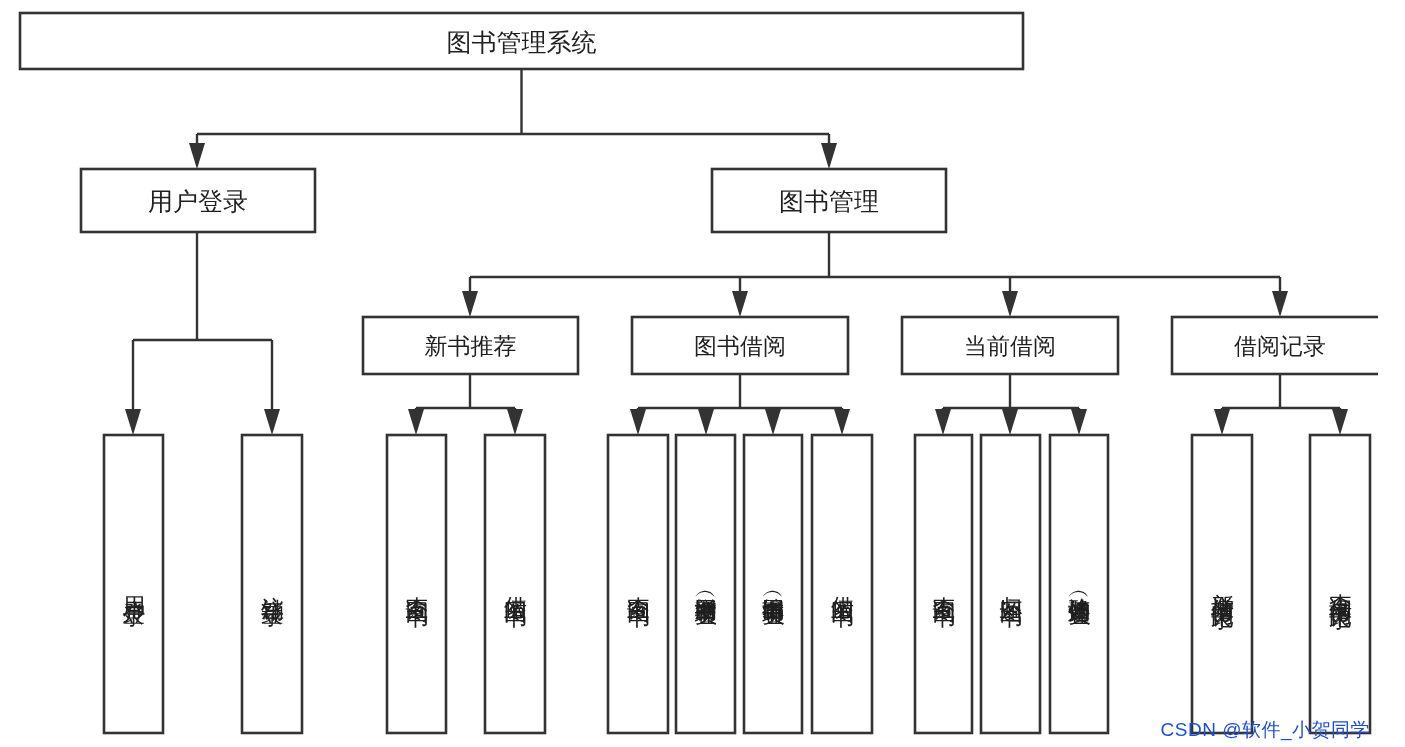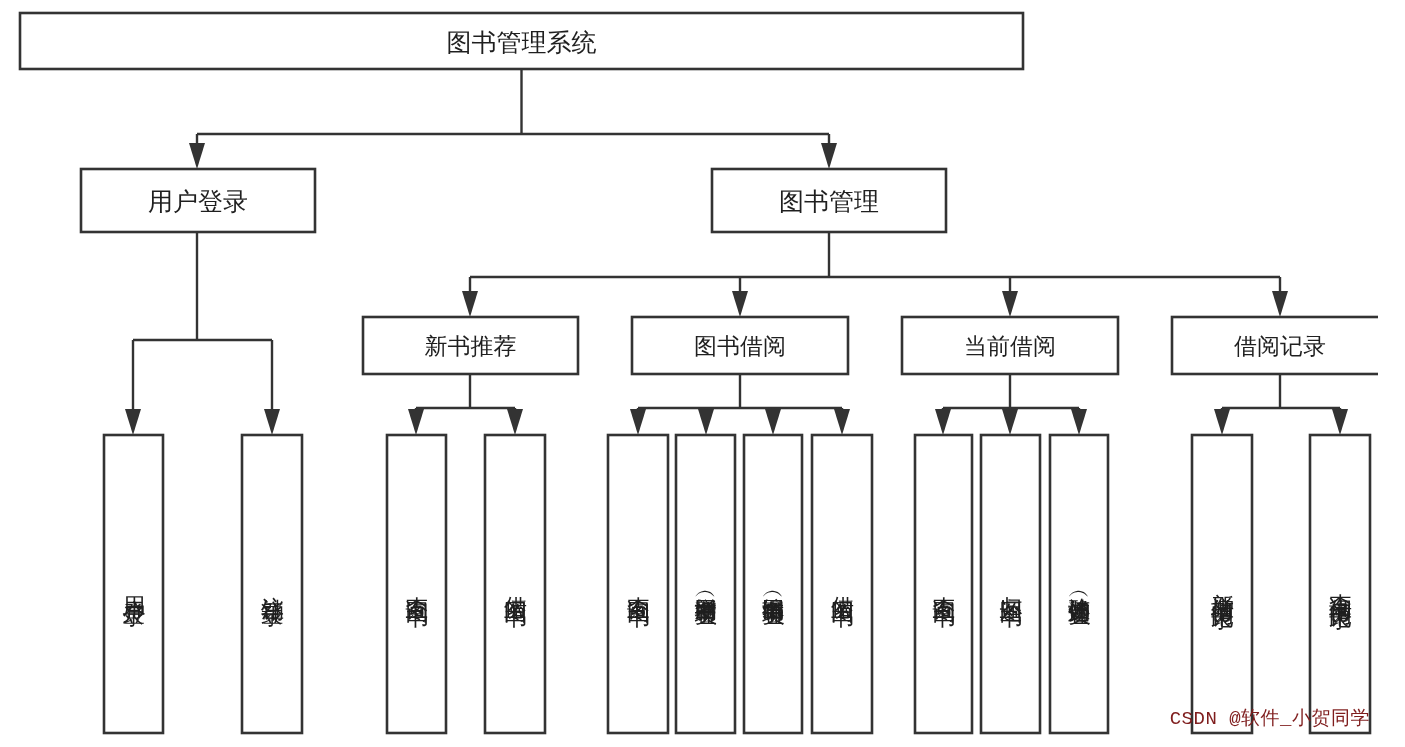--- a/index.html
+++ b/index.html
@@ -64,24 +64,24 @@
     white-space: nowrap;
     pointer-events: none;
   }
   .vlabel.tight {
     letter-spacing: 1px;
     font-size: 22px;
   }
   #watermark {
     position: absolute;
     right: 8px;
-    bottom: 16px;
-    font-family: Liberation Mono, monospace;
+    bottom: 4px;
+    font-family: Liberation Sans, sans-serif;
     font-size: 19px;
-    color: #7f1d1d;
+    color: #1d4ed8;
     letter-spacing: 0.5px;
     user-select: none;
   }
 </style>
 </head>
 <body>
 
 <div id="diagram-root">
 
   <svg class="flow" viewBox="0 0 1405 747">

